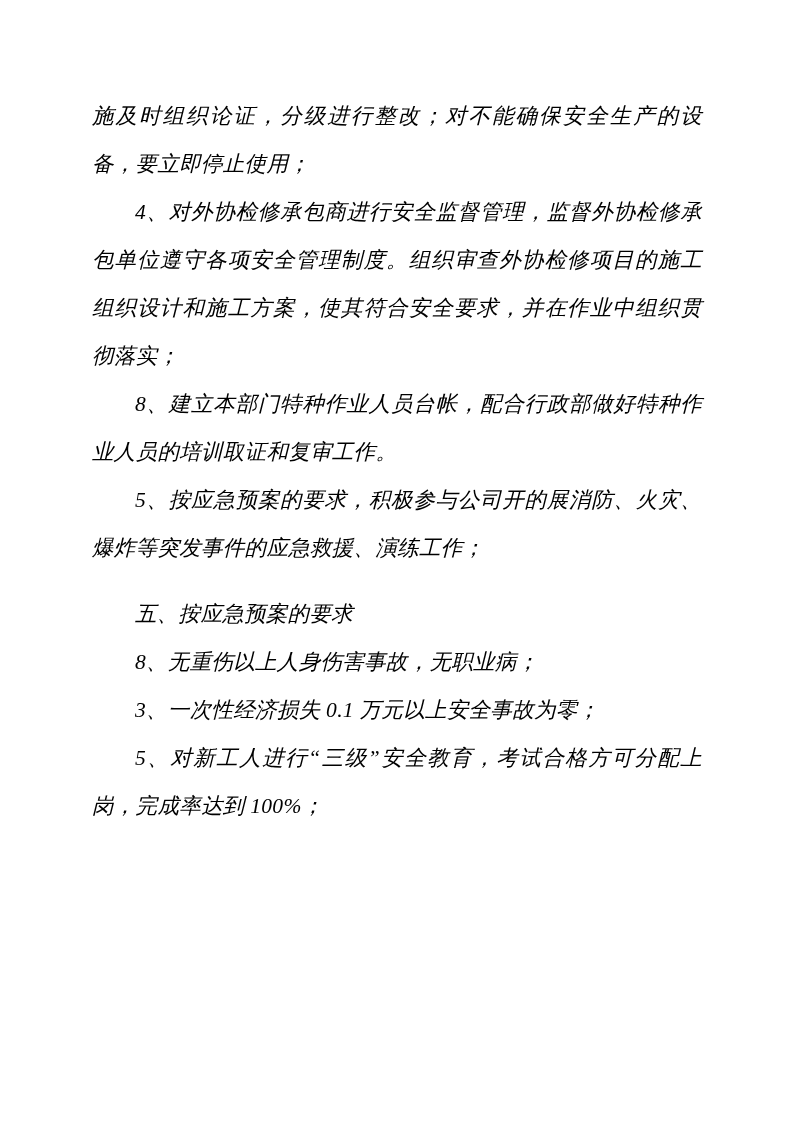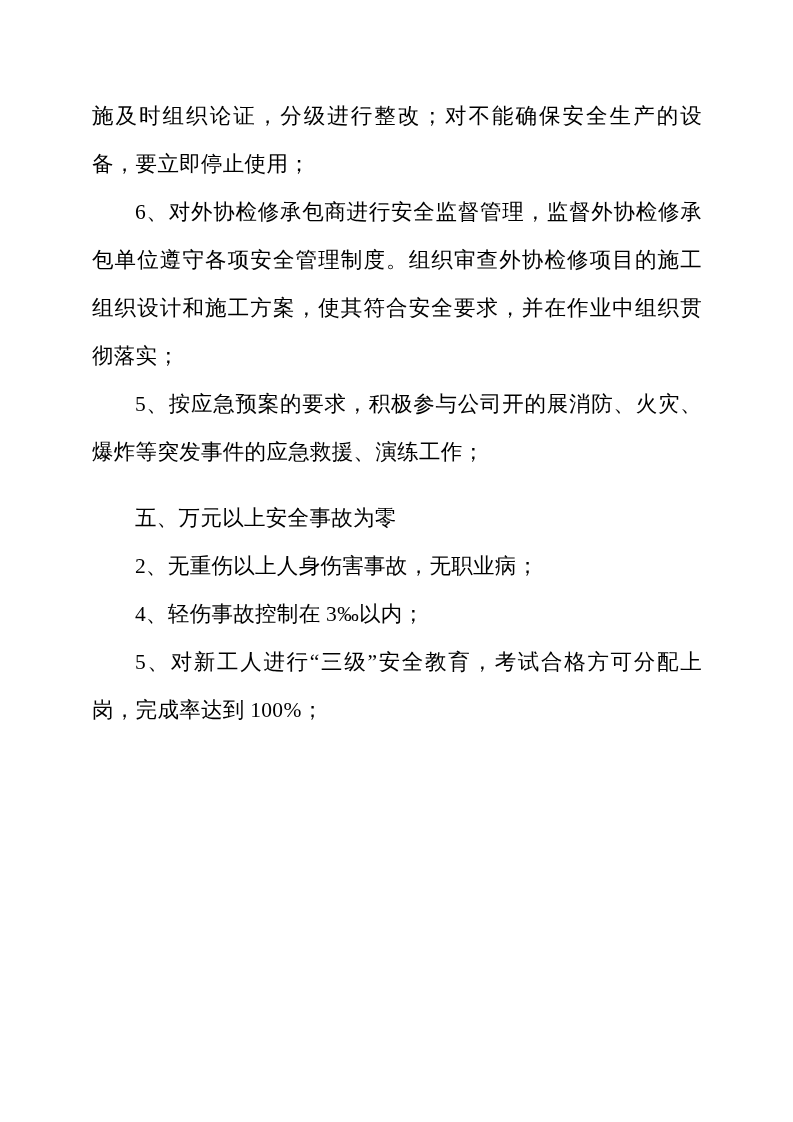--- a/index.html
+++ b/index.html
@@ -11,20 +11,21 @@
     font-family: "Liberation Serif", "DejaVu Serif", serif;
   }
   .page {
     width: 793px;
     height: 1122px;
     background: #ffffff;
     margin: 0 auto;
     position: relative;
     box-sizing: border-box;
     overflow: hidden;
+    font-style: italic;
   }
   .content {
     position: absolute;
     left: 92px;
     top: 92px;
     width: 610px;
   }
   p {
     margin: 0;
     font-size: 21.5px;
@@ -43,31 +44,32 @@
   }
 </style>
 </head>
 <body>
 
 <div class="page">
   <div class="content">
 
     <p>施及时组织论证，分级进行整改；对不能确保安全生产的设备，要立即停止使用；</p>
 
-    <p class="indent">6、对外协检修承包商进行安全监督管理，监督外协检修承包单位遵守各项安全管理制度。组织审查外协检修项目的施工组织设计和施工方案，使其符合安全要求，并在作业中组织贯彻落实；</p>
+    <p class="indent">4、对外协检修承包商进行安全监督管理，监督外协检修承包单位遵守各项安全管理制度。组织审查外协检修项目的施工组织设计和施工方案，使其符合安全要求，并在作业中组织贯彻落实；</p>
 
 
+    <p class="indent">8、建立本部门特种作业人员台帐，配合行政部做好特种作业人员的培训取证和复审工作。</p>
 
     <p class="indent">5、按应急预案的要求，积极参与公司开的展消防、火灾、爆炸等突发事件的应急救援、演练工作；</p>
 
 
-    <p class="indent gap-before">五、万元以上安全事故为零</p>
+    <p class="indent gap-before">五、按应急预案的要求</p>
 
 
-    <p class="indent">2、无重伤以上人身伤害事故，无职业病；</p>
+    <p class="indent">8、无重伤以上人身伤害事故，无职业病；</p>
 
+    <p class="indent">3、一次性经济损失 0.1 万元以上安全事故为零；</p>
 
-    <p class="indent">4、轻伤事故控制在 3‰以内；</p>
 
     <p class="indent">5、对新工人进行“三级”安全教育，考试合格方可分配上岗，完成率达到 100%；</p>
 
   </div>
 </div>
 
 </body></html>

